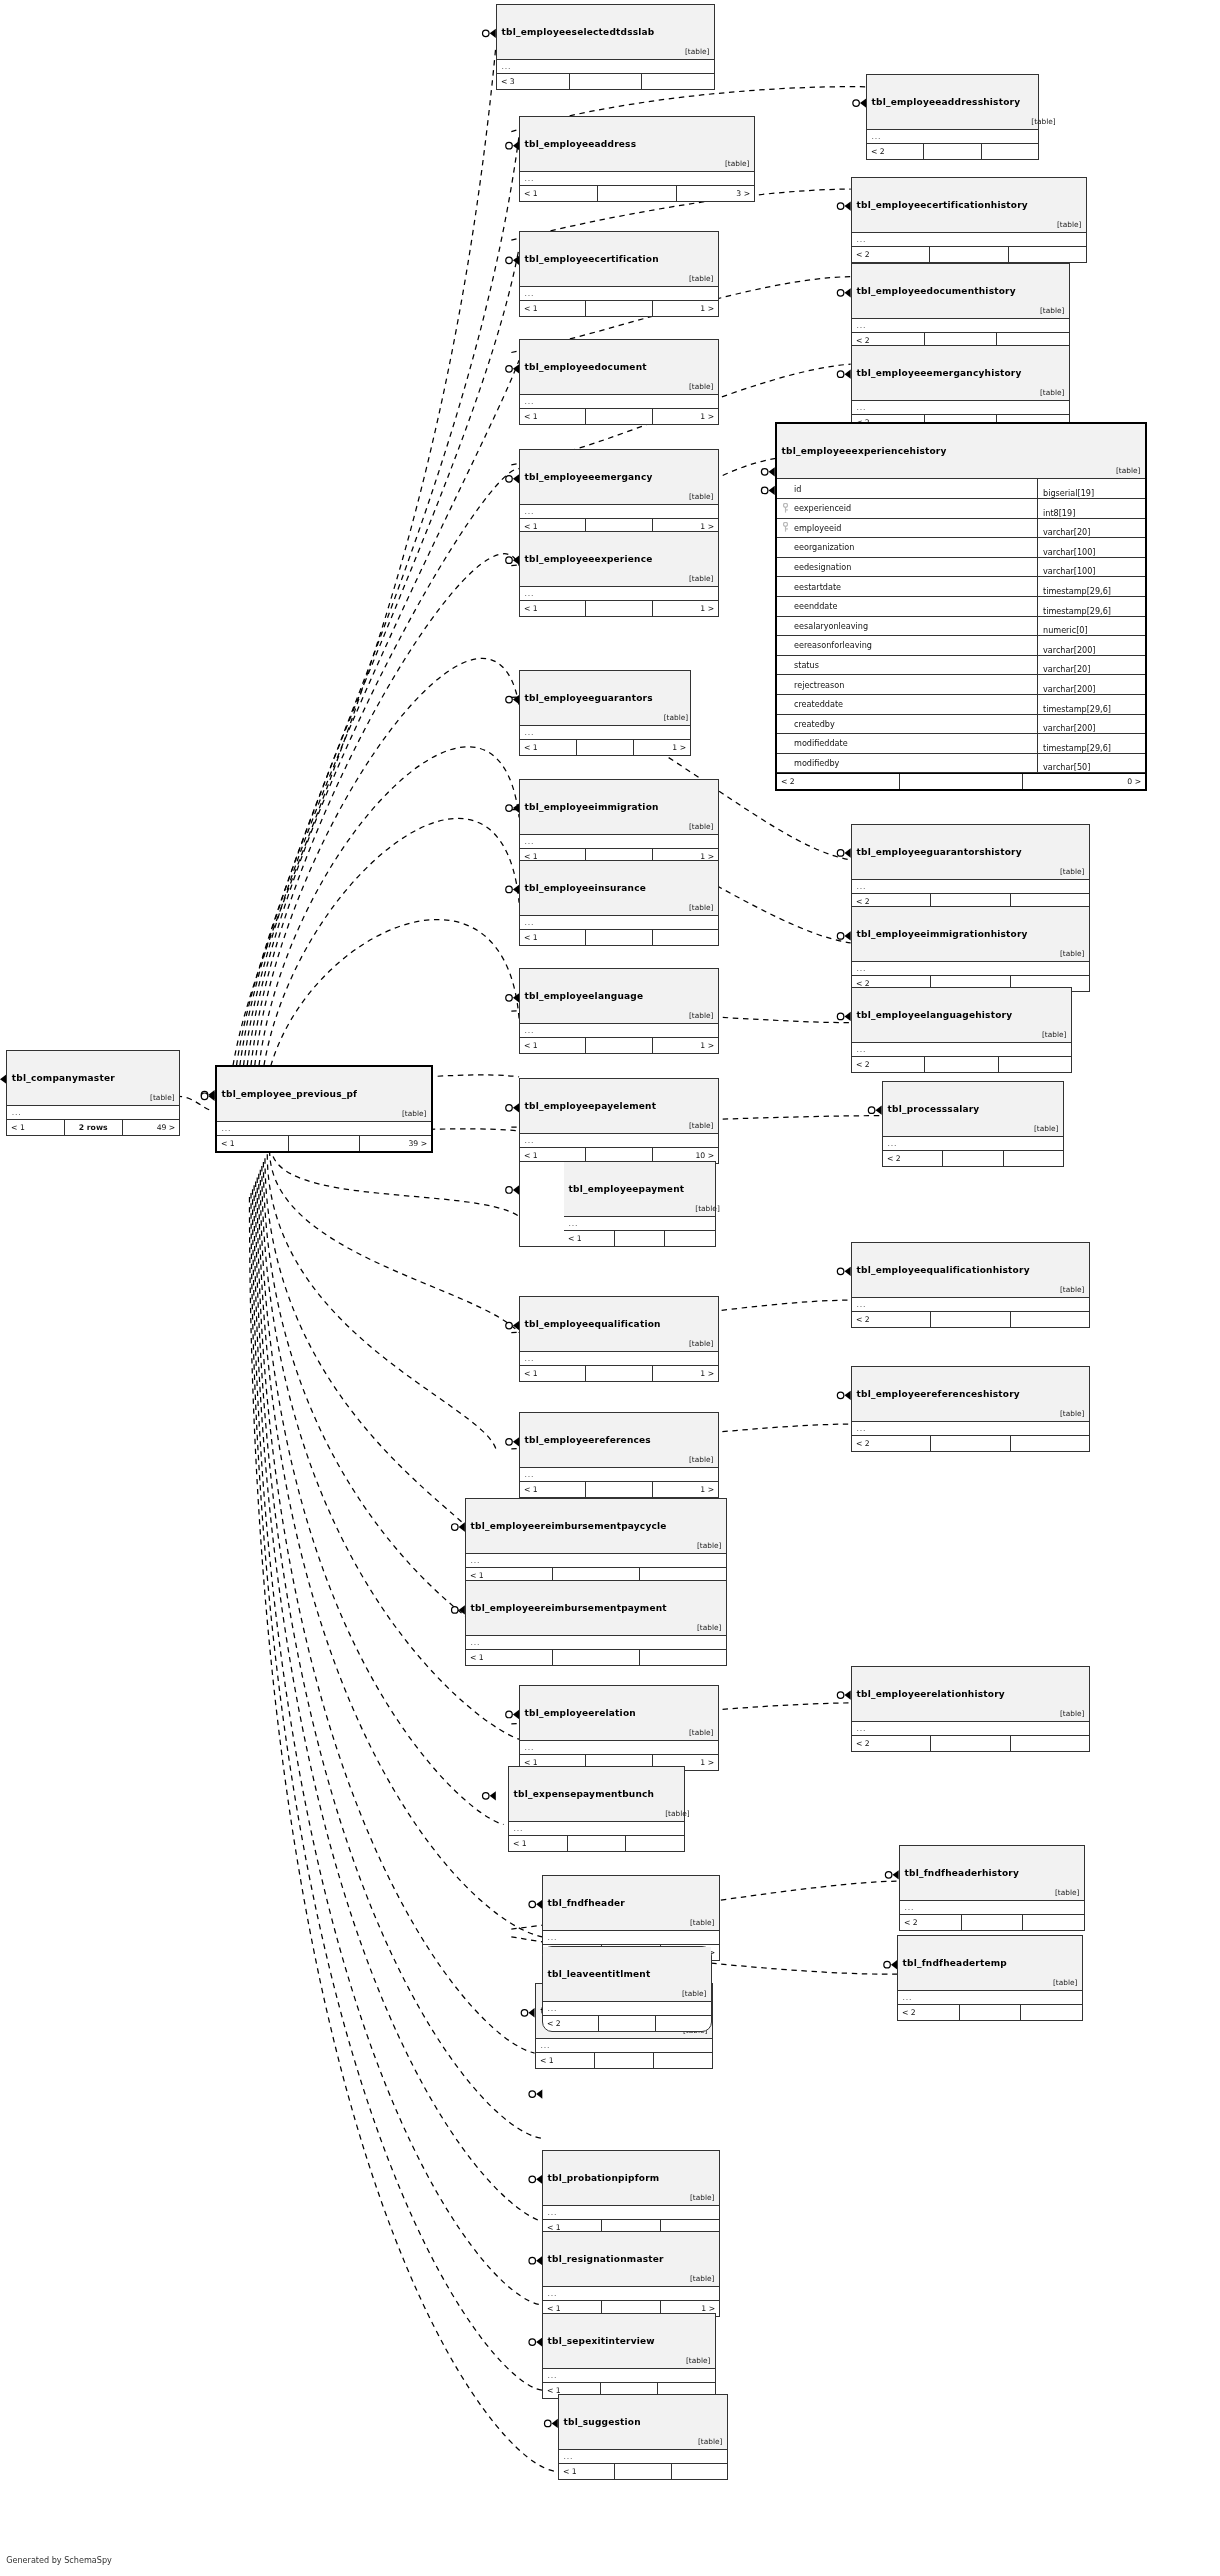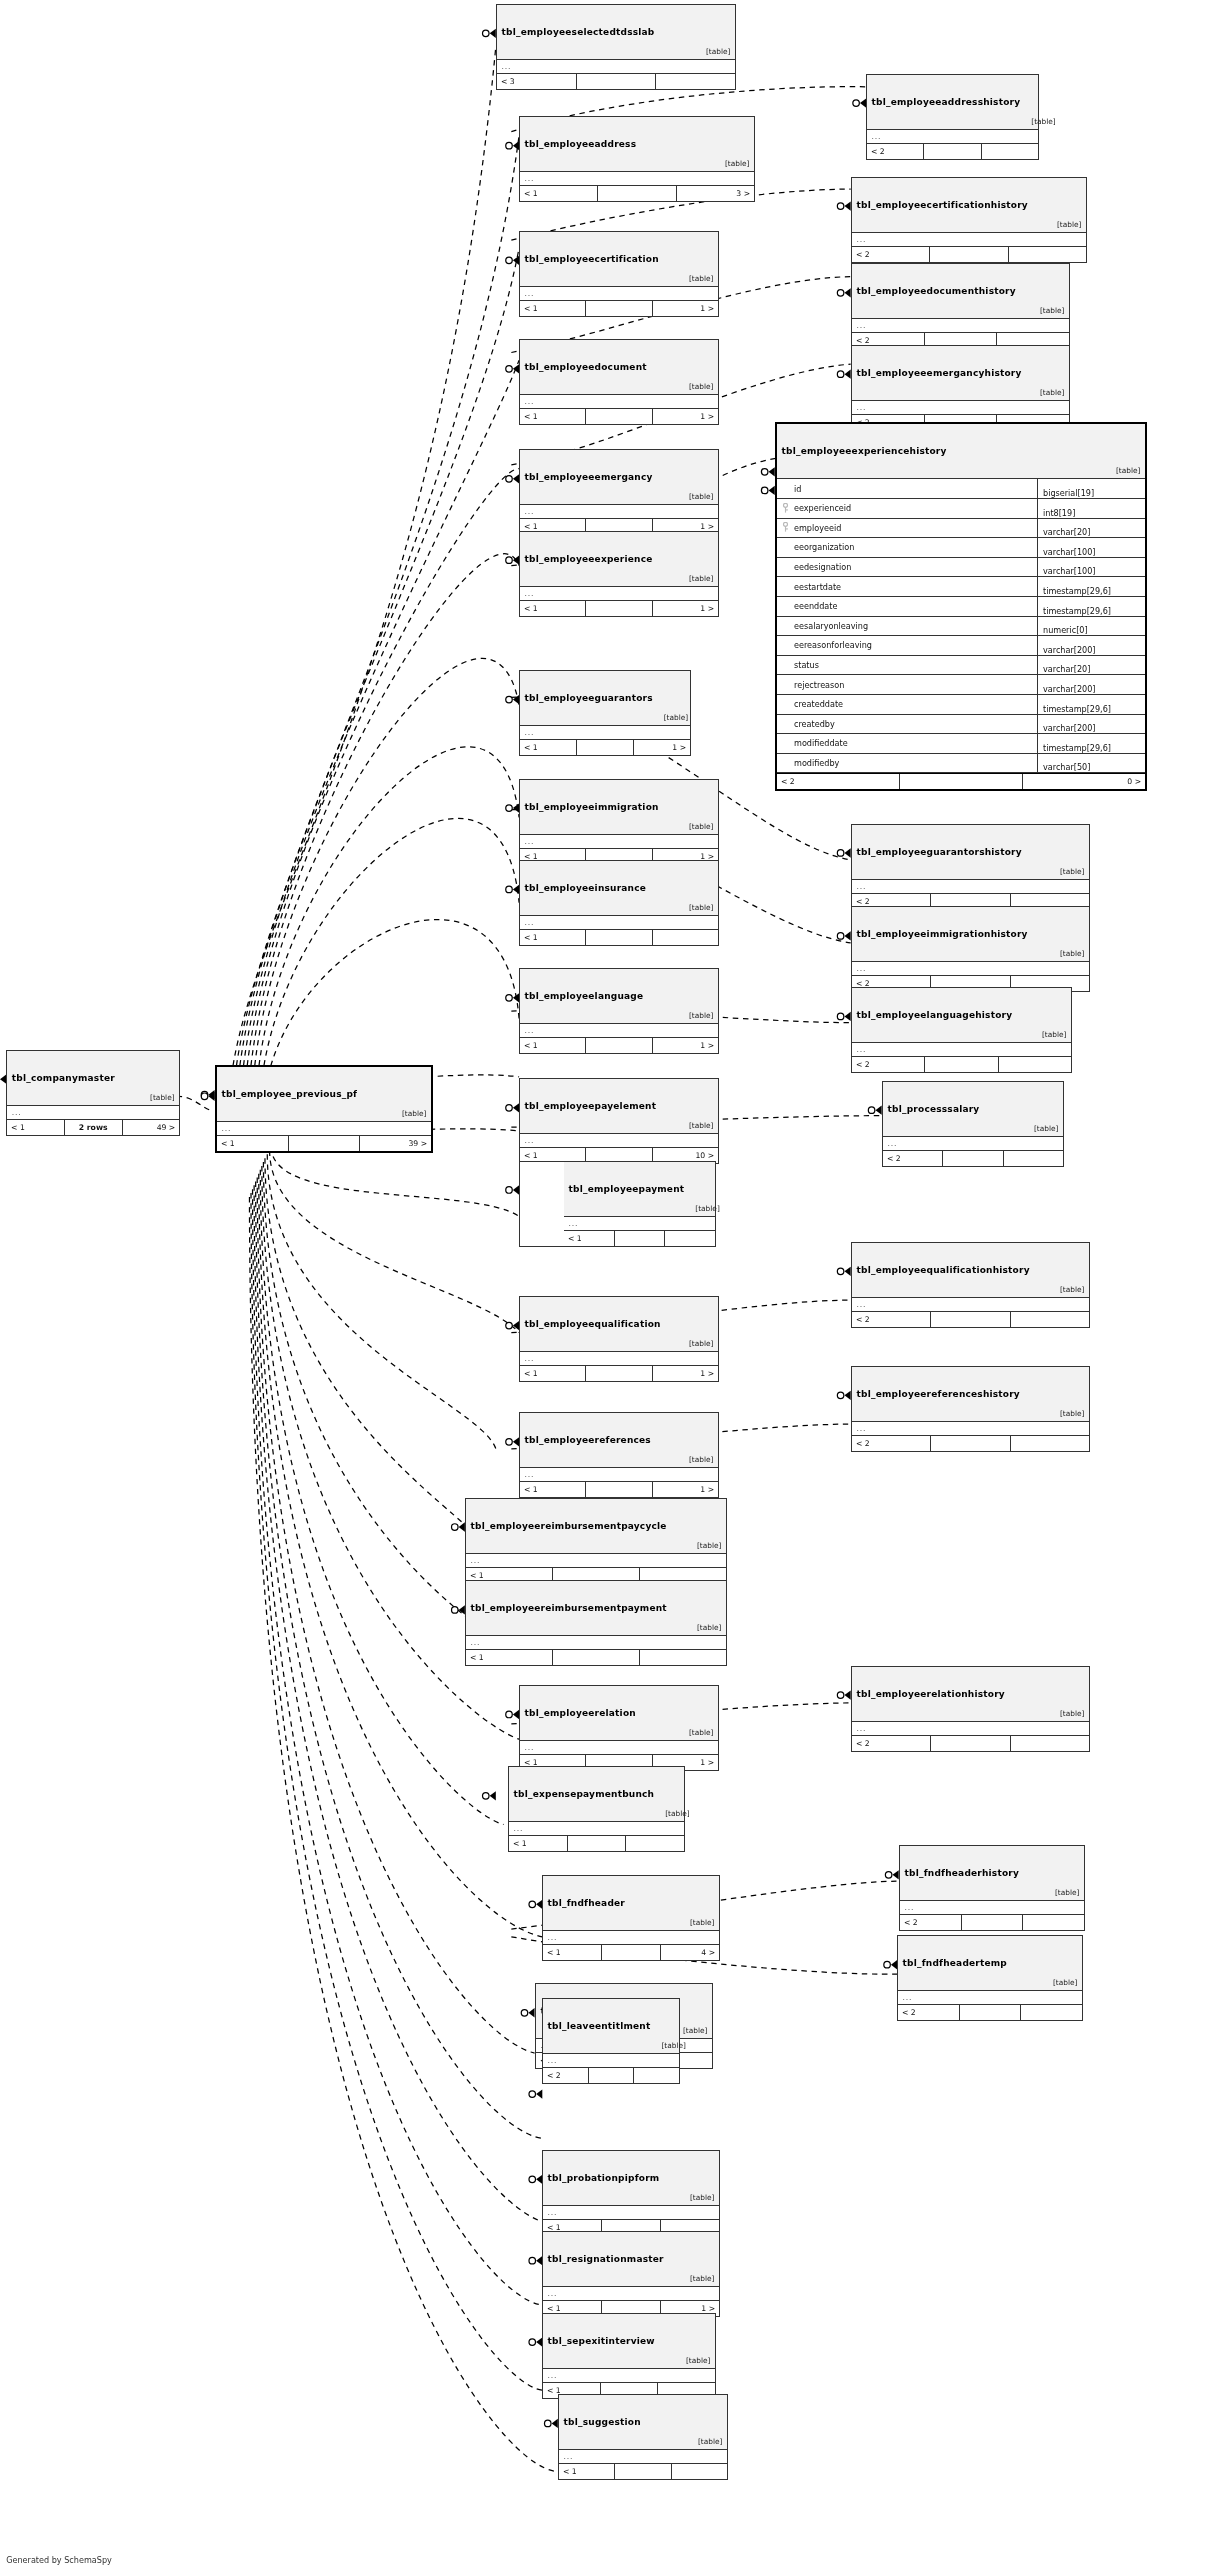--- a/index.html
+++ b/index.html
@@ -253,21 +253,21 @@
         <circle cx="987" cy="633" r="4.2" fill="#fff" stroke="#000" stroke-width="1.6"></circle>
         <path d="M1000,627 L992,633 L1000,639 Z" fill="#000"></path>
       </g>
       <g>
         <circle cx="264" cy="1415" r="4.2" fill="#fff" stroke="#000" stroke-width="1.6"></circle>
         <path d="M277,1409 L269,1415 L277,1421 Z" fill="#000"></path>
       </g>
     </svg>
 
   <div class="footer">Generated by SchemaSpy</div>
-<div class="node" style="left: 496px; top: 3.9px; width: 240px;">
+<div class="node" style="left: 496px; top: 3.9px; width: 219px;">
       <div class="hdr">
         <span class="nm">tbl_employeeselectedtdsslab</span>
         <span class="tag">[table]</span>
       </div>
       <div class="body">...</div>
       <div class="foot">
         <div class="l">&lt; 3</div>
         <div class="c"></div>
         <div class="r"></div>
       </div>
@@ -673,21 +673,21 @@
         <span class="nm">tbl_leaveencashment</span>
         <span class="tag">[table]</span>
       </div>
       <div class="body">...</div>
       <div class="foot">
         <div class="l">&lt; 1</div>
         <div class="c"></div>
         <div class="r"></div>
       </div>
     </div>
-    <div class="node" style="left: 542px; top: 1998px; width: 138px;">
+    <div class="node" style="left: 542px; top: 1946px; width: 170px; border-radius: 10px;">
       <div class="hdr">
         <span class="nm">tbl_leaveentitlment</span>
         <span class="tag">[table]</span>
       </div>
       <div class="body">...</div>
       <div class="foot">
         <div class="l">&lt; 2</div>
         <div class="c"></div>
         <div class="r"></div>
       </div>

